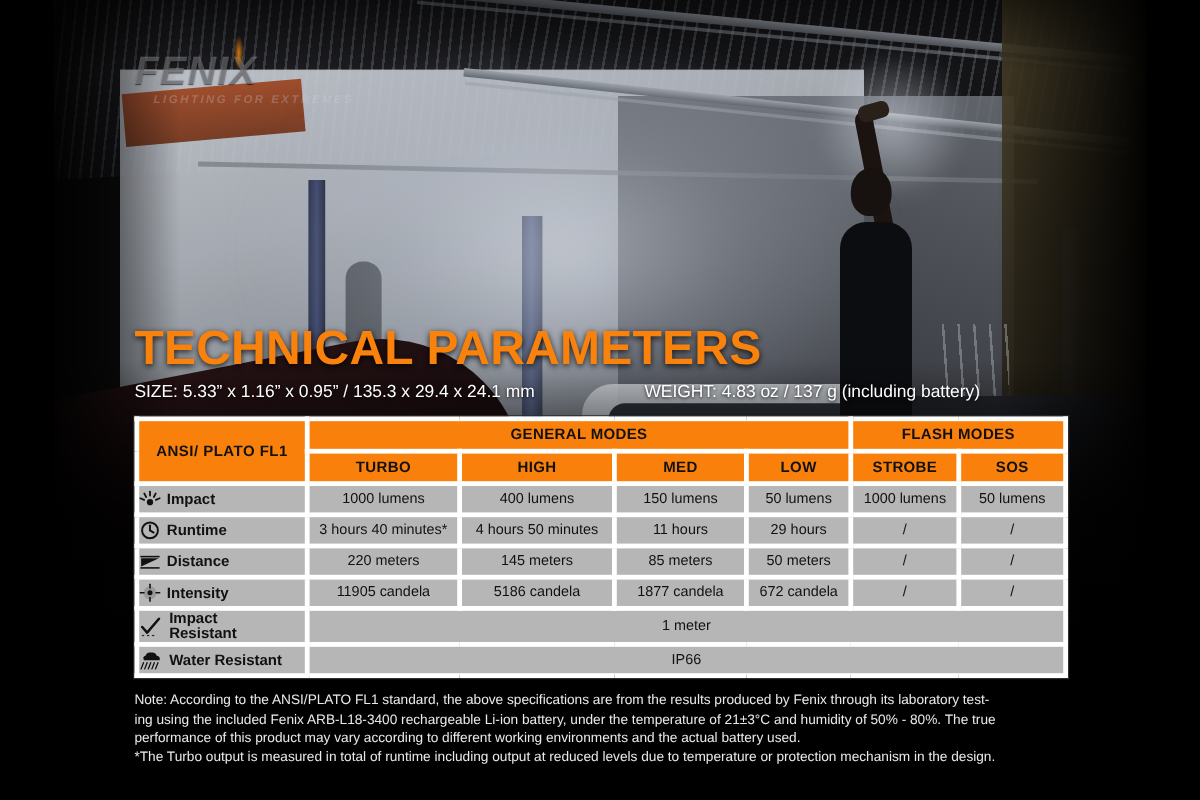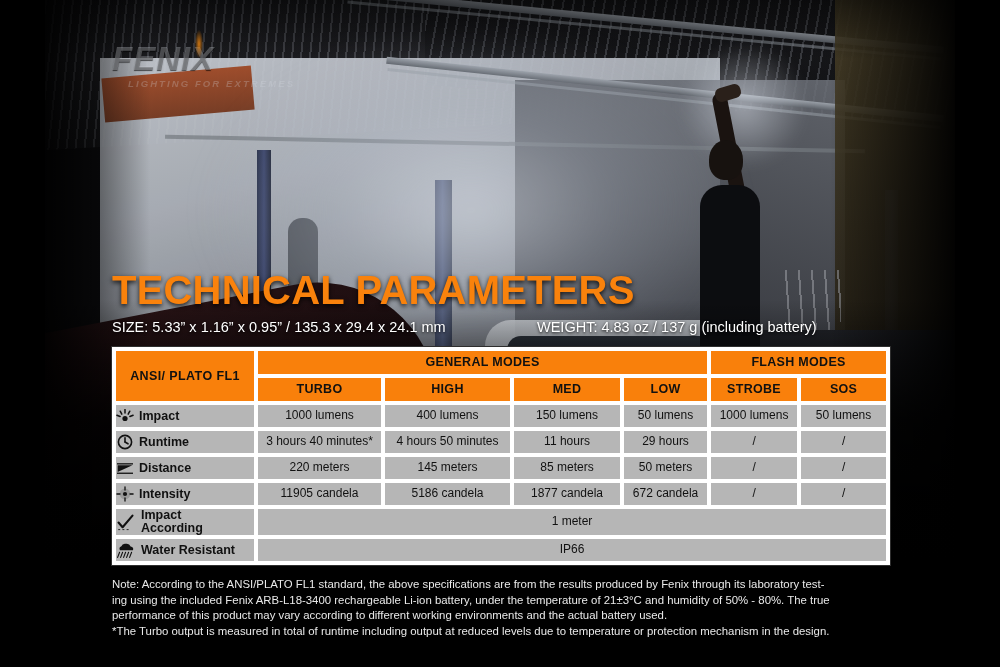--- a/index.html
+++ b/index.html
@@ -415,21 +415,21 @@
             <svg width="20" height="19" viewBox="0 0 20 19">
               <path d="M2.5 9.5 L6.6 14.2 L16.5 2.6" fill="none" stroke="#111" stroke-width="2.1" stroke-linecap="round" stroke-linejoin="round"></path>
               <g stroke="#111" stroke-width="1" opacity=".85">
                 <line x1="2.2" y1="16.6" x2="4.2" y2="16.6"></line>
                 <line x1="6.4" y1="16.6" x2="8.4" y2="16.6"></line>
                 <line x1="10.6" y1="16.6" x2="12.6" y2="16.6"></line>
               </g>
             </svg>
             <span class="rl-text2">
               <span>Impact</span><br>
-              <span>According</span>
+              <span>Resistant</span>
             </span>
           </span>
         </td>
         <td class="merged" colspan="6">1 meter</td>
       </tr>
 
       <tr>
         <td class="rowlabel">
           <span class="rl-inner">
             <svg width="20" height="17" viewBox="0 0 20 17">

